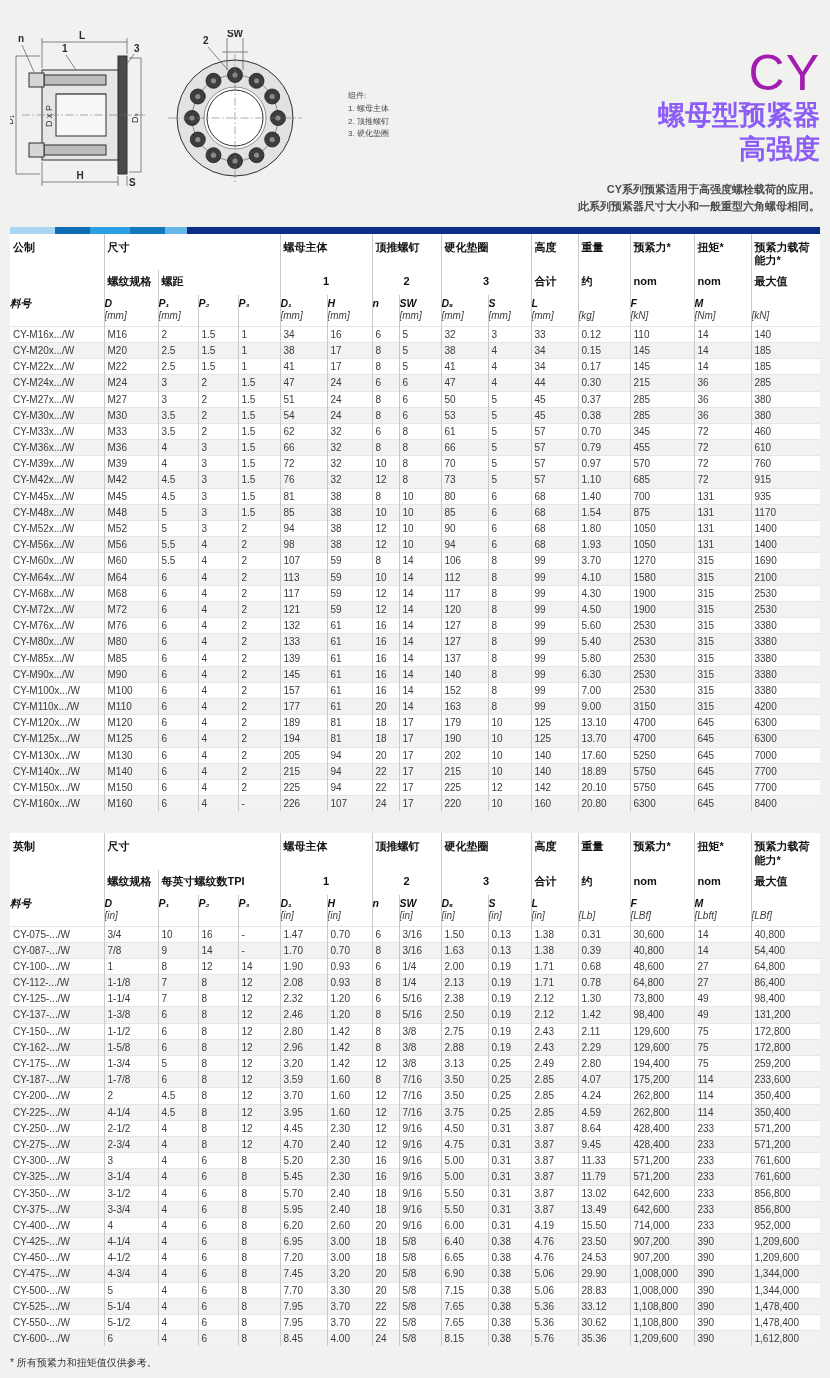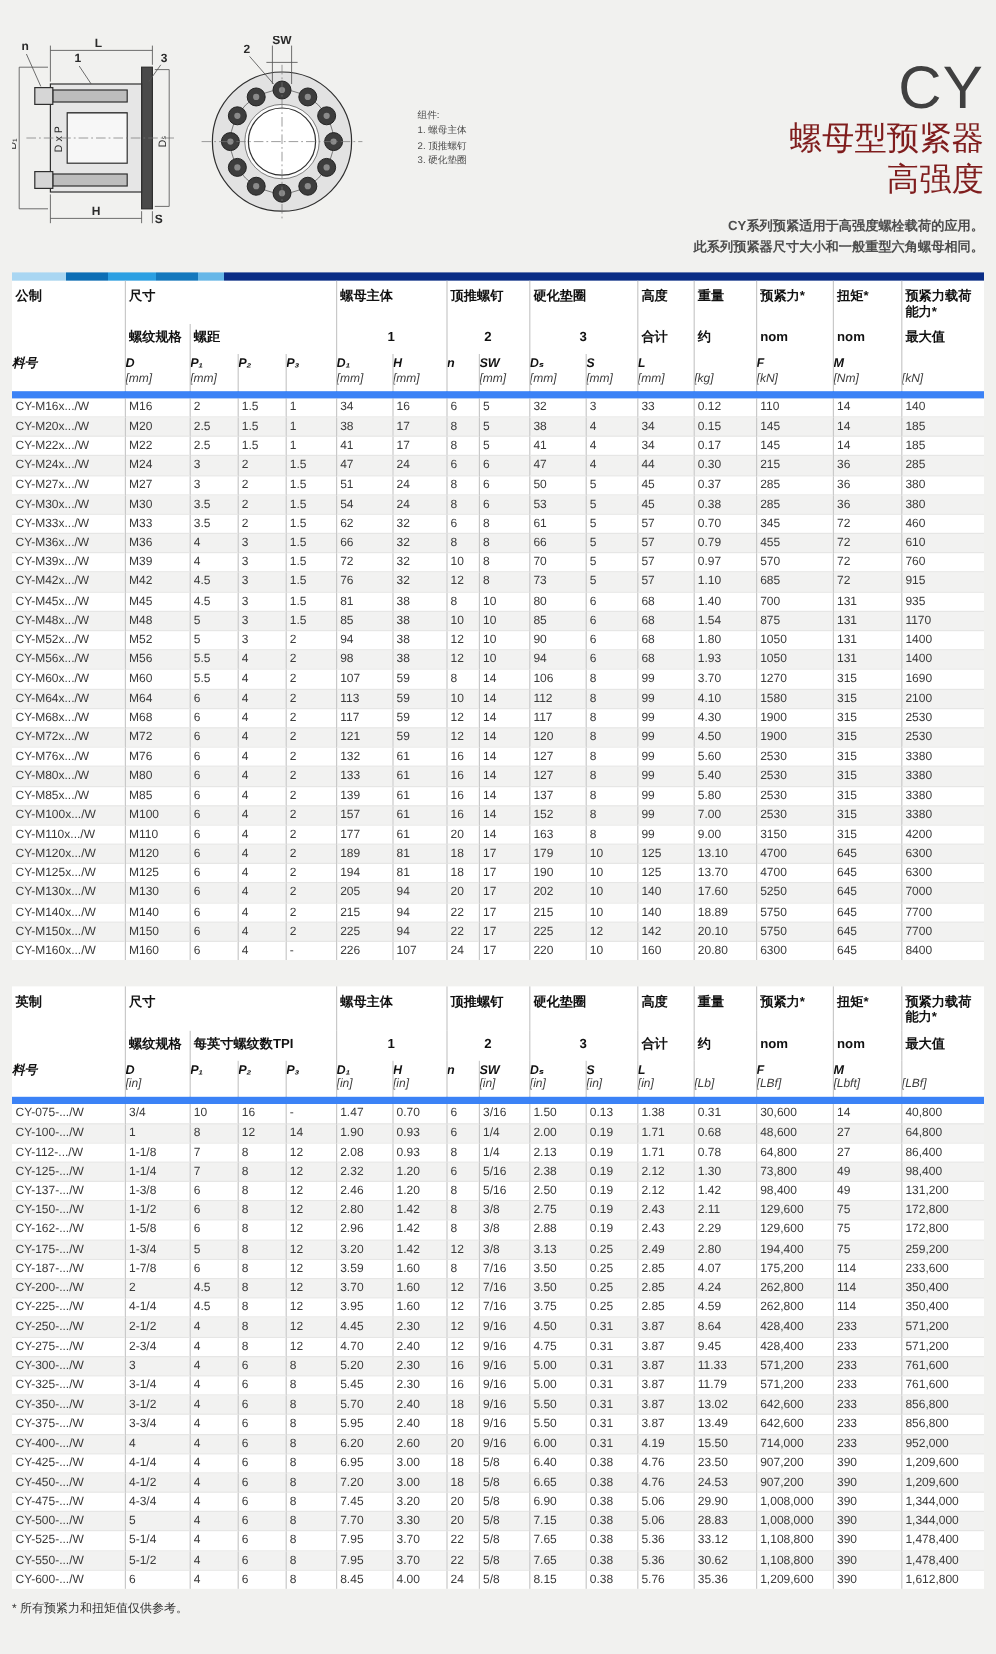--- a/index.html
+++ b/index.html
@@ -11,42 +11,42 @@
     position:relative;
   }
   .page { padding:0 10px; }
 
   
   .hero { display:flex; justify-content:space-between; padding:30px 0 8px 0; min-height:185px; }
   .drawing-wrap { display:flex; align-items:flex-start; }
   .drawing-svg { width:330px; height:160px; }
   .legend { font-size:8px; color:#4a4a4a; line-height:1.6; margin:60px 0 0 8px; white-space:nowrap; }
   .titleblock { text-align:right; padding-top:18px; }
-  .brand { font-size:50px; line-height:1.02; color:#404040; letter-spacing:1px; }
-  .sub { font-size:27px; line-height:1.25; color:#7f1d1d; }
+  .brand { font-size:50px; line-height:1.02; color:#a21caf; letter-spacing:1px; }
+  .sub { font-size:27px; line-height:1.25; color:#8b5cf6;font-weight:bold; }
   .desc { margin-top:14px; font-size:11px; font-weight:bold; color:#4d4d4d; line-height:1.55; }
 
   
   .bluestrip {
     height:7px; width:810px; margin-top:4px;
     background:linear-gradient(to right,
       #a9d6f2 0 45px, #0d6eb5 45px 80px, #2b9fe2 80px 120px,
       #1478bd 120px 155px, #66b7e8 155px 177px, #0a2d86 177px 100%);
   }
 
   
   table.spec { width:810px; table-layout:fixed; border-collapse:collapse; background:#fff; }
   table.spec.imperial { margin-top:22px; }
   col.c1{width:94px} col.c2{width:54px} col.c3{width:40px} col.c4{width:40px}
   col.c5{width:42px} col.c6{width:47px} col.c7{width:45px} col.c8{width:27px}
   col.c9{width:42px} col.c10{width:47px} col.c11{width:43px} col.c12{width:47px}
   col.c13{width:52px} col.c14{width:64px} col.c15{width:57px} col.c16{width:69px}
   th, td { border-left:1px solid #c9c9c9; text-align:left; vertical-align:top; overflow:hidden; }
   th:first-child, td:first-child { border-left:none; }
-  thead { border-bottom:6px solid #3b82f6; }
+  thead { border-bottom:1px solid #3b82f6; }
   thead th { font-size:11px; color:#111; font-weight:bold; padding:3px 3px; line-height:1.2; }
   thead tr.h0 th { padding-top:7px; }
   thead tr.h1 th { padding:5px 3px 7px;margin-left:12px; }
   thead tr.h2 th { font-size:10.5px; padding:2px 0 4px;font-style:italic; }
   thead th.ctr { text-align:center; }
   thead .unit { display:block; font-weight:normal; color:#3c3c3c; font-size:10px; }
   tbody td { font-size:10px; padding:2px 3px 1px; color:#3a3a3a; border-top:1px solid #e6e6e5; line-height:1.22; }
   tbody tr:nth-child(even) { background:#f2f2f1; }
 
   
@@ -626,20 +626,38 @@
           <td>14</td>
           <td>137</td>
           <td>8</td>
           <td>99</td>
           <td>5.80</td>
           <td>2530</td>
           <td>315</td>
           <td>3380</td>
         </tr>
         <tr>
+          <td>CY-M90x.../W</td>
+          <td>M90</td>
+          <td>6</td>
+          <td>4</td>
+          <td>2</td>
+          <td>145</td>
+          <td>61</td>
+          <td>16</td>
+          <td>14</td>
+          <td>140</td>
+          <td>8</td>
+          <td>99</td>
+          <td>6.30</td>
+          <td>2530</td>
+          <td>315</td>
+          <td>3380</td>
+        </tr>
+        <tr>
           <td>CY-M100x.../W</td>
           <td>M100</td>
           <td>6</td>
           <td>4</td>
           <td>2</td>
           <td>157</td>
           <td>61</td>
           <td>16</td>
           <td>14</td>
           <td>152</td>
@@ -856,20 +874,38 @@
           <td>3/16</td>
           <td>1.50</td>
           <td>0.13</td>
           <td>1.38</td>
           <td>0.31</td>
           <td>30,600</td>
           <td>14</td>
           <td>40,800</td>
         </tr>
         <tr>
+          <td>CY-087-.../W</td>
+          <td>7/8</td>
+          <td>9</td>
+          <td>14</td>
+          <td>-</td>
+          <td>1.70</td>
+          <td>0.70</td>
+          <td>8</td>
+          <td>3/16</td>
+          <td>1.63</td>
+          <td>0.13</td>
+          <td>1.38</td>
+          <td>0.39</td>
+          <td>40,800</td>
+          <td>14</td>
+          <td>54,400</td>
+        </tr>
+        <tr>
           <td>CY-100-.../W</td>
           <td>1</td>
           <td>8</td>
           <td>12</td>
           <td>14</td>
           <td>1.90</td>
           <td>0.93</td>
           <td>6</td>
           <td>1/4</td>
           <td>2.00</td>

